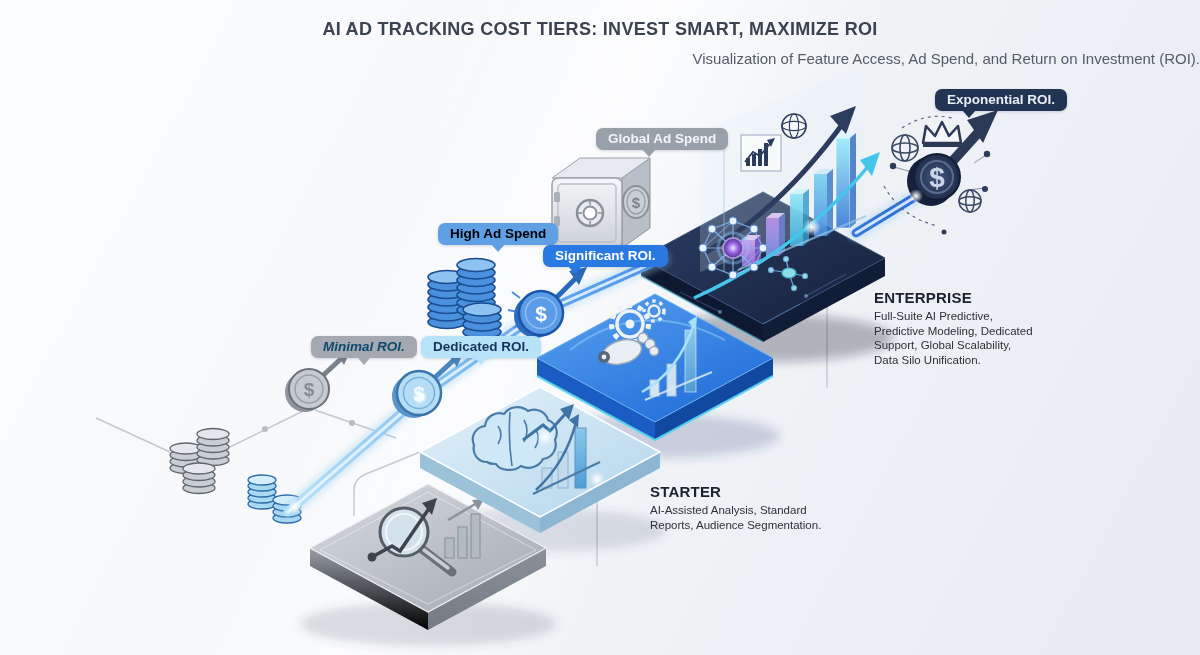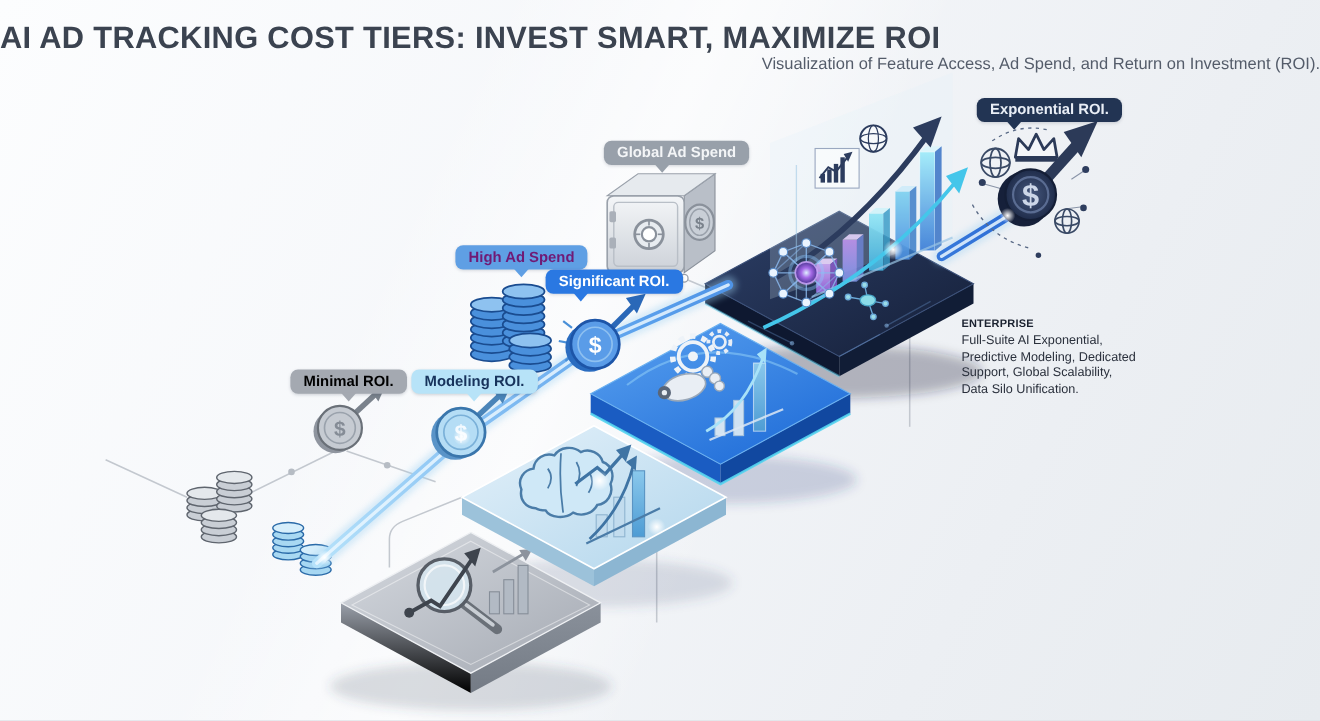--- a/index.html
+++ b/index.html
@@ -3,37 +3,37 @@
 <meta charset="utf-8">
 <style>
   html,body{margin:0;padding:0;background:#dfe3e8;}
   .canvas{position:relative;width:1200px;height:655px;overflow:hidden;
     font-family:"Liberation Sans", sans-serif;
     background:linear-gradient(118deg,#fcfdfe 0%,#f5f7fa 40%,#eceff3 75%,#e7ebef 100%);}
   .canvas::before{content:'';position:absolute;inset:0;
     background:linear-gradient(115deg,rgba(255,255,255,0) 30%,rgba(255,255,255,.65) 44%,rgba(255,255,255,0) 58%);
     pointer-events:none;}
   .scene{position:absolute;left:0;top:0;}
-  .title{position:absolute;top:19px;left:0;width:100%;
-    font-size:28px;font-weight:700;color:#3b4350;letter-spacing:.3px;}
+  .title{position:absolute;top:19px;left:0;width:100%;text-align:center;
+    font-size:18px;font-weight:700;color:#3b4350;letter-spacing:.3px;}
   .subtitle{position:absolute;top:50px;left:0;width:100%;text-align:right;
     font-size:15px;font-weight:400;color:#545c6a;}
   .badge{position:absolute;border-radius:7px;padding:3px 12px 4px;font-size:13.5px;
-    font-weight:600;white-space:nowrap;box-shadow:0 1px 3px rgba(30,40,60,.18);}
+    font-weight:600;white-space:nowrap;box-shadow:0 1px 3px rgba(30,40,60,.18);margin-left:47px;}
   .badge::after{content:'';position:absolute;bottom:-7px;left:var(--px,50%);margin-left:-7px;
     border-left:7px solid transparent;border-right:7px solid transparent;
     border-top:8px solid var(--bg);}
-  .b-minimal{left:264px;top:336px;--bg:#a4a9b1;background:#a4a9b1;color:#000000;}
+  .b-minimal{left:264px;top:336px;--bg:#a4a9b1;background:#a4a9b1;color:#0c4a6e;font-style:italic;}
   .b-improved{left:374px;top:336px;--bg:#b7e3f8;background:#b7e3f8;color:#17335c;}
-  .b-high{left:414px;top:223px;--bg:#5f9fe4;background:#5f9fe4;color:#701a75;}
+  .b-high{left:391px;top:223px;--bg:#5f9fe4;background:#5f9fe4;color:#000000;}
   .b-significant{left:496px;top:245px;--bg:#2a78e2;background:#2a78e2;color:#ffffff;--px:26%;}
   .b-major{left:549px;top:128px;--bg:#98a0aa;background:#98a0aa;color:#f3f5f7;--px:40%;}
   .b-exponential{left:888px;top:89px;--bg:#223453;background:#223453;color:#e9eef6;--px:26%;}
   .tier{position:absolute;}
-  .tier h3{margin:0 0 3px 0;font-size:10px;font-weight:800;color:#1b2230;letter-spacing:.2px;}
+  .tier h3{margin:0 0 3px 0;font-size:15px;font-weight:800;color:#1b2230;letter-spacing:.2px;}
   .tier .line{display:block;font-size:11.5px;line-height:14.5px;color:#2a303c;}
   .t-free{left:525px;top:580px;}
   .t-starter{left:650px;top:483px;}
   .t-business{left:767px;top:388px;}
   .t-enterprise{left:874px;top:289px;}
   text.dollar{font-family:"Liberation Sans",sans-serif;font-weight:bold;text-anchor:middle;}
 </style>
 </head>
 <body>
 
@@ -425,27 +425,32 @@
   <circle cx="420" cy="397" r="8" fill="url(#glowWhite)"></circle>
   <circle cx="295" cy="507" r="7" fill="url(#glowWhite)"></circle>
   <circle cx="916" cy="196" r="7" fill="url(#glowWhite)"></circle>
 </g>
 </svg>
 
 <div class="title">AI AD TRACKING COST TIERS: INVEST SMART, MAXIMIZE ROI</div>
 <div class="subtitle">Visualization of Feature Access, Ad Spend, and Return on Investment (ROI).</div>
 
 <div class="badge b-minimal">Minimal ROI.</div>
-<div class="badge b-improved">Modeling ROI.</div>
+<div class="badge b-improved">Dedicated ROI.</div>
 <div class="badge b-high">High Ad Spend</div>
 <div class="badge b-significant">Significant ROI.</div>
 <div class="badge b-major">Global Ad Spend</div>
 <div class="badge b-exponential">Exponential ROI.</div>
 
+<div class="tier t-starter">
+  <h3>STARTER</h3>
+  <span class="line">AI-Assisted Analysis, Standard</span>
+  <span class="line">Reports, Audience Segmentation.</span>
+</div>
 <div class="tier t-enterprise">
   <h3>ENTERPRISE</h3>
-  <span class="line">Full-Suite AI Exponential,</span>
+  <span class="line">Full-Suite AI Predictive,</span>
   <span class="line">Predictive Modeling, Dedicated</span>
   <span class="line">Support, Global Scalability,</span>
   <span class="line">Data Silo Unification.</span>
 </div>
 
 </div>
 
 </body></html>

